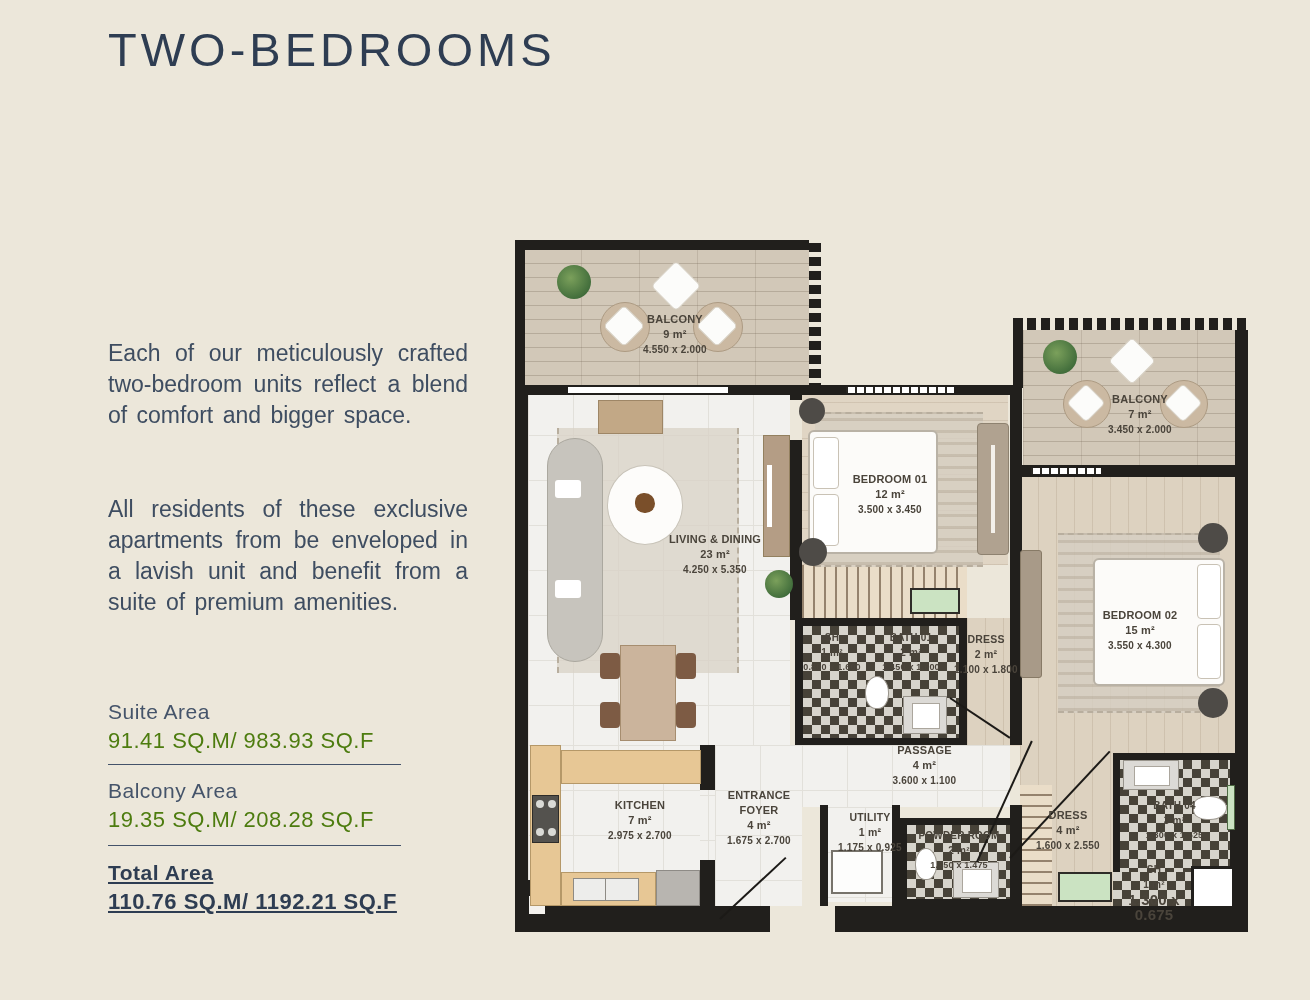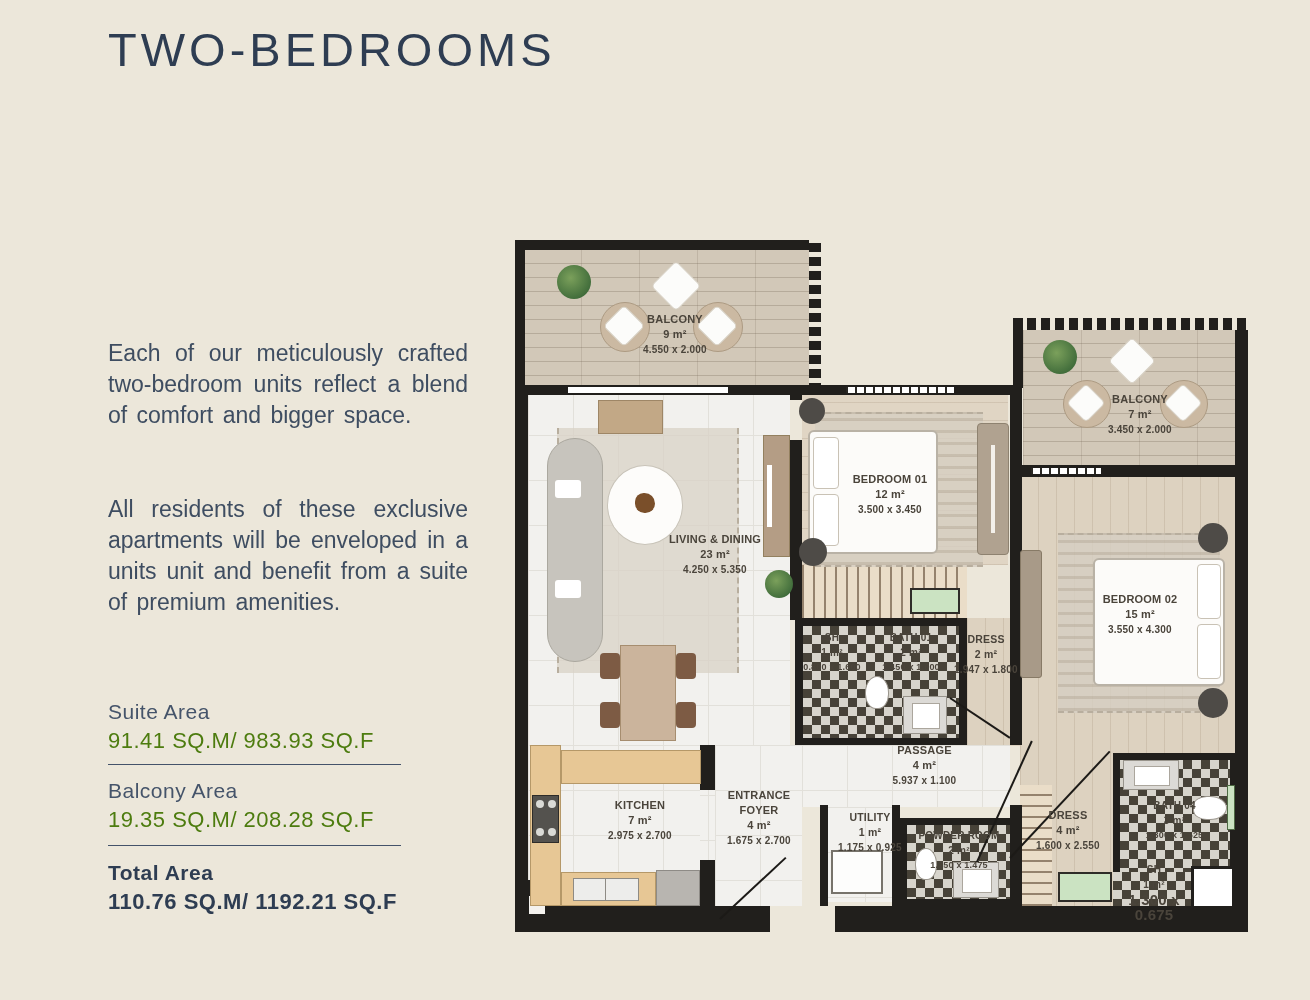--- a/index.html
+++ b/index.html
@@ -7,21 +7,21 @@
        background:#ECE7DA;font-family:"Liberation Sans",sans-serif;}
 
   
   .page-title{position:absolute;left:108px;top:22px;font-size:47px;font-weight:300;
       letter-spacing:4px;color:#2E3D52;}
   .para{position:absolute;left:108px;width:360px;font-size:23px;line-height:31px;
       color:#3E4D61;text-align:justify;text-align-last:left;word-spacing:3px;}
   .stat-label{position:absolute;left:108px;font-size:21px;color:#45546A;letter-spacing:.5px;}
   .stat-value{position:absolute;left:108px;font-size:22px;color:#4d7c0f;letter-spacing:.5px;}
   .stat-divider{position:absolute;left:108px;width:293px;height:0;border-top:1px solid #44536A;}
-  .stat-bold{font-weight:bold;color:#2E3D52;}
+  .stat-bold{font-weight:bold;color:#2E3D52;text-decoration:underline;}
 
   
   .plan{position:absolute;left:515px;top:240px;width:733px;height:692px;}
   .abs{position:absolute;}
   .wall{position:absolute;background:#211F1C;}
   .rail-v{position:absolute;background:repeating-linear-gradient(0deg,#211F1C 0 9px,#ECE7DA 9px 14px);}
   .rail-h{position:absolute;background:repeating-linear-gradient(90deg,#211F1C 0 9px,#ECE7DA 9px 14px);}
   .marble{background-color:#F2F1EE;background-image:
       linear-gradient(#E2E0DA 1px,transparent 1px),
       linear-gradient(90deg,#E2E0DA 1px,transparent 1px);background-size:45px 45px;}
@@ -59,21 +59,21 @@
   .toilet{background:#FFFFFF;border:1px solid #9A958C;border-radius:50% 50% 45% 45%;}
   .vanity{background:#DCDAD6;border:1px solid #98948C;}
   .vanity .basin{position:absolute;left:18%;top:18%;width:64%;height:64%;background:#FFFFFF;border:1px solid #ABA69D;}
 </style>
 </head>
 <body>
 
 <div class="page-title">TWO-BEDROOMS</div>
 
 <div class="para" style="top:338px;">Each of our meticulously crafted two-bedroom units reflect a blend of comfort and bigger space.</div>
-<div class="para" style="top:494px;">All residents of these exclusive apartments will be enveloped in a units unit and benefit from a suite of premium amenities.</div>
+<div class="para" style="top:494px;">All residents of these exclusive apartments from be enveloped in a lavish unit and benefit from a suite of premium amenities.</div>
 
 <div class="stat-label" style="top:700px;">Suite Area</div>
 <div class="stat-value" style="top:728px;">91.41 SQ.M/ 983.93 SQ.F</div>
 <div class="stat-divider" style="top:764px;"></div>
 
 <div class="stat-label" style="top:779px;">Balcony Area</div>
 <div class="stat-value" style="top:807px;">19.35 SQ.M/ 208.28 SQ.F</div>
 <div class="stat-divider" style="top:845px;"></div>
 
 <div class="stat-label stat-bold" style="top:861px;">Total Area</div>
@@ -219,44 +219,44 @@
   <div class="rlabel" style="left:305px;top:232px;width:140px;">
     <div>BEDROOM 01</div>
     <div>12 m²</div>
     <div class="dims">3.500 x 3.450</div>
   </div>
   <div class="rlabel" style="left:555px;top:152px;width:140px;">
     <div>BALCONY</div>
     <div>7 m²</div>
     <div class="dims">3.450 x 2.000</div>
   </div>
-  <div class="rlabel" style="left:555px;top:352px;width:140px;">
+  <div class="rlabel" style="left:555px;top:368px;width:140px;">
     <div>BEDROOM 02</div>
     <div>15 m²</div>
     <div class="dims">3.550 x 4.300</div>
   </div>
   <div class="rlabel" style="left:286px;top:390px;width:62px;font-size:10px;">
     <div>SH</div>
     <div>1 m²</div>
     <div class="dims" style="font-size:9px;">0.800 x 1.600</div>
   </div>
   <div class="rlabel" style="left:352px;top:390px;width:88px;font-size:10px;">
     <div>BATH 01</div>
     <div>2 m²</div>
     <div class="dims" style="font-size:9px;">1.450 x 1.600</div>
   </div>
   <div class="rlabel" style="left:428px;top:392px;width:86px;font-size:10.5px;">
     <div>DRESS</div>
     <div>2 m²</div>
-    <div class="dims">1.947 x 1.800</div>
+    <div class="dims">1.100 x 1.800</div>
   </div>
   <div class="rlabel" style="left:352px;top:503px;width:115px;">
     <div>PASSAGE</div>
     <div>4 m²</div>
-    <div class="dims">5.937 x 1.100</div>
+    <div class="dims">3.600 x 1.100</div>
   </div>
   <div class="rlabel" style="left:70px;top:558px;width:110px;">
     <div>KITCHEN</div>
     <div>7 m²</div>
     <div class="dims">2.975 x 2.700</div>
   </div>
   <div class="rlabel" style="left:196px;top:548px;width:96px;">
     <div>ENTRANCE FOYER</div>
     <div>4 m²</div>
     <div class="dims">1.675 x 2.700</div>

